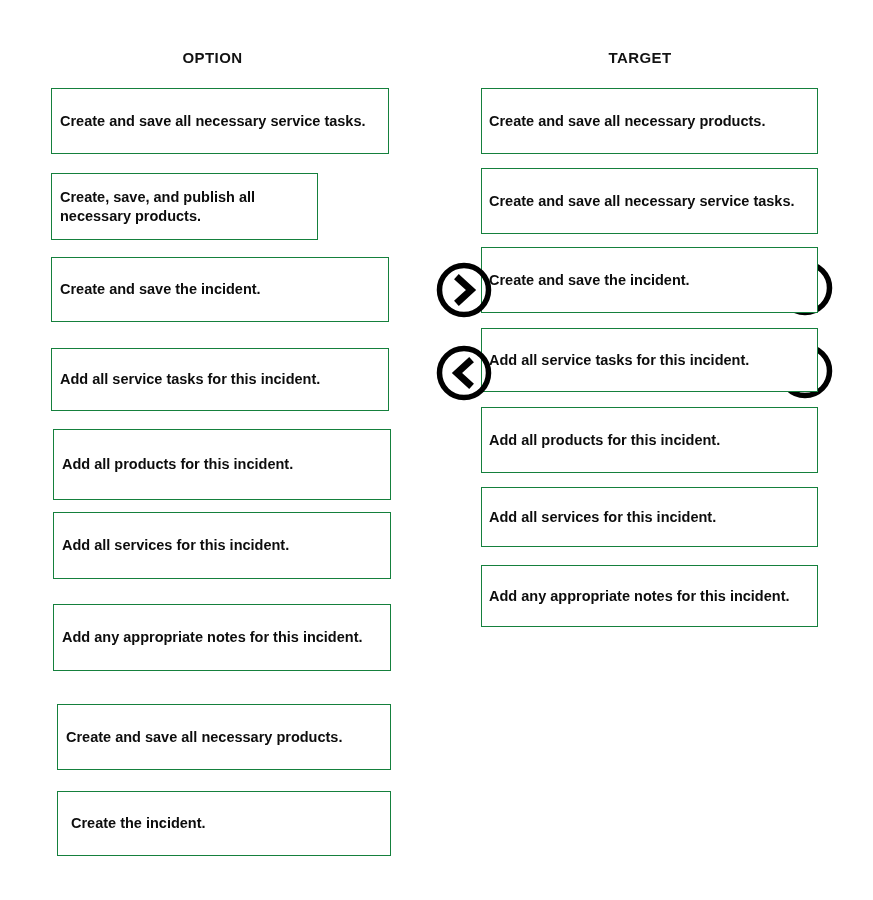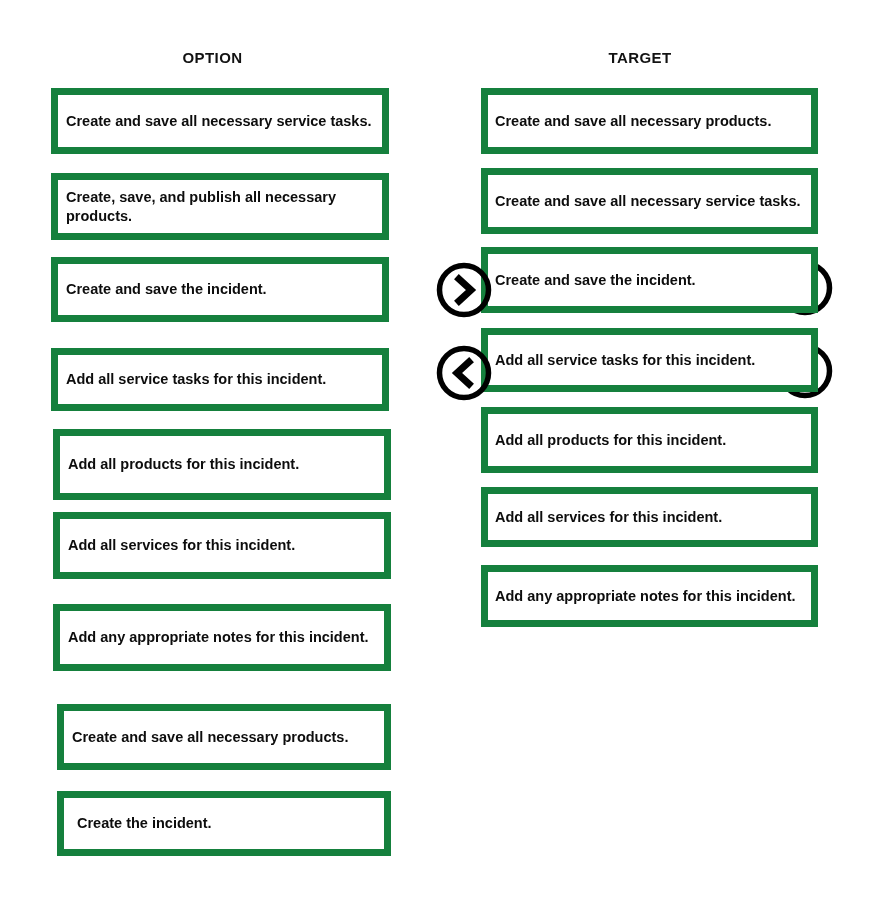--- a/index.html
+++ b/index.html
@@ -32,21 +32,21 @@
     user-select: none;
   }
   #hdr-option { left: 0px;   top: 49px; width: 425px; }
   #hdr-target { left: 430px; top: 49px; width: 420px; }
 
   
   .card {
     position: absolute;
     box-sizing: border-box;
     background: #ffffff;
-    border: 7px solid #15803d;
+    border: 1px solid #15803d;
     display: flex;
     align-items: center;
     z-index: 2;
   }
   .card .card-text {
     display: block;
     font-size: 14.5px;
     font-weight: bold;
     line-height: 1.27;
     color: #0d0d0d;
@@ -70,21 +70,21 @@
 
 <div id="stage">
 
   <div class="col-header" id="hdr-option">OPTION</div>
   <div class="col-header" id="hdr-target">TARGET</div>
 
   <div class="card option-card" style="left:51px;  top:88px;  width:338px; height:66px;">
     <span class="card-text">Create and save all necessary service tasks.</span>
   </div>
 
-  <div class="card option-card" style="left:51px;  top:173px; width:338px; height:67px;">
+  <div class="card option-card" style="left:51px;  top:173px; width:267px; height:67px;">
     <span class="card-text">Create, save, and publish all necessary products.</span>
   </div>
 
   <div class="card option-card" style="left:51px;  top:257px; width:338px; height:65px;">
     <span class="card-text">Create and save the incident.</span>
   </div>
 
   <div class="card option-card" style="left:51px;  top:348px; width:338px; height:63px;">
     <span class="card-text">Add all service tasks for this incident.</span>
   </div>

